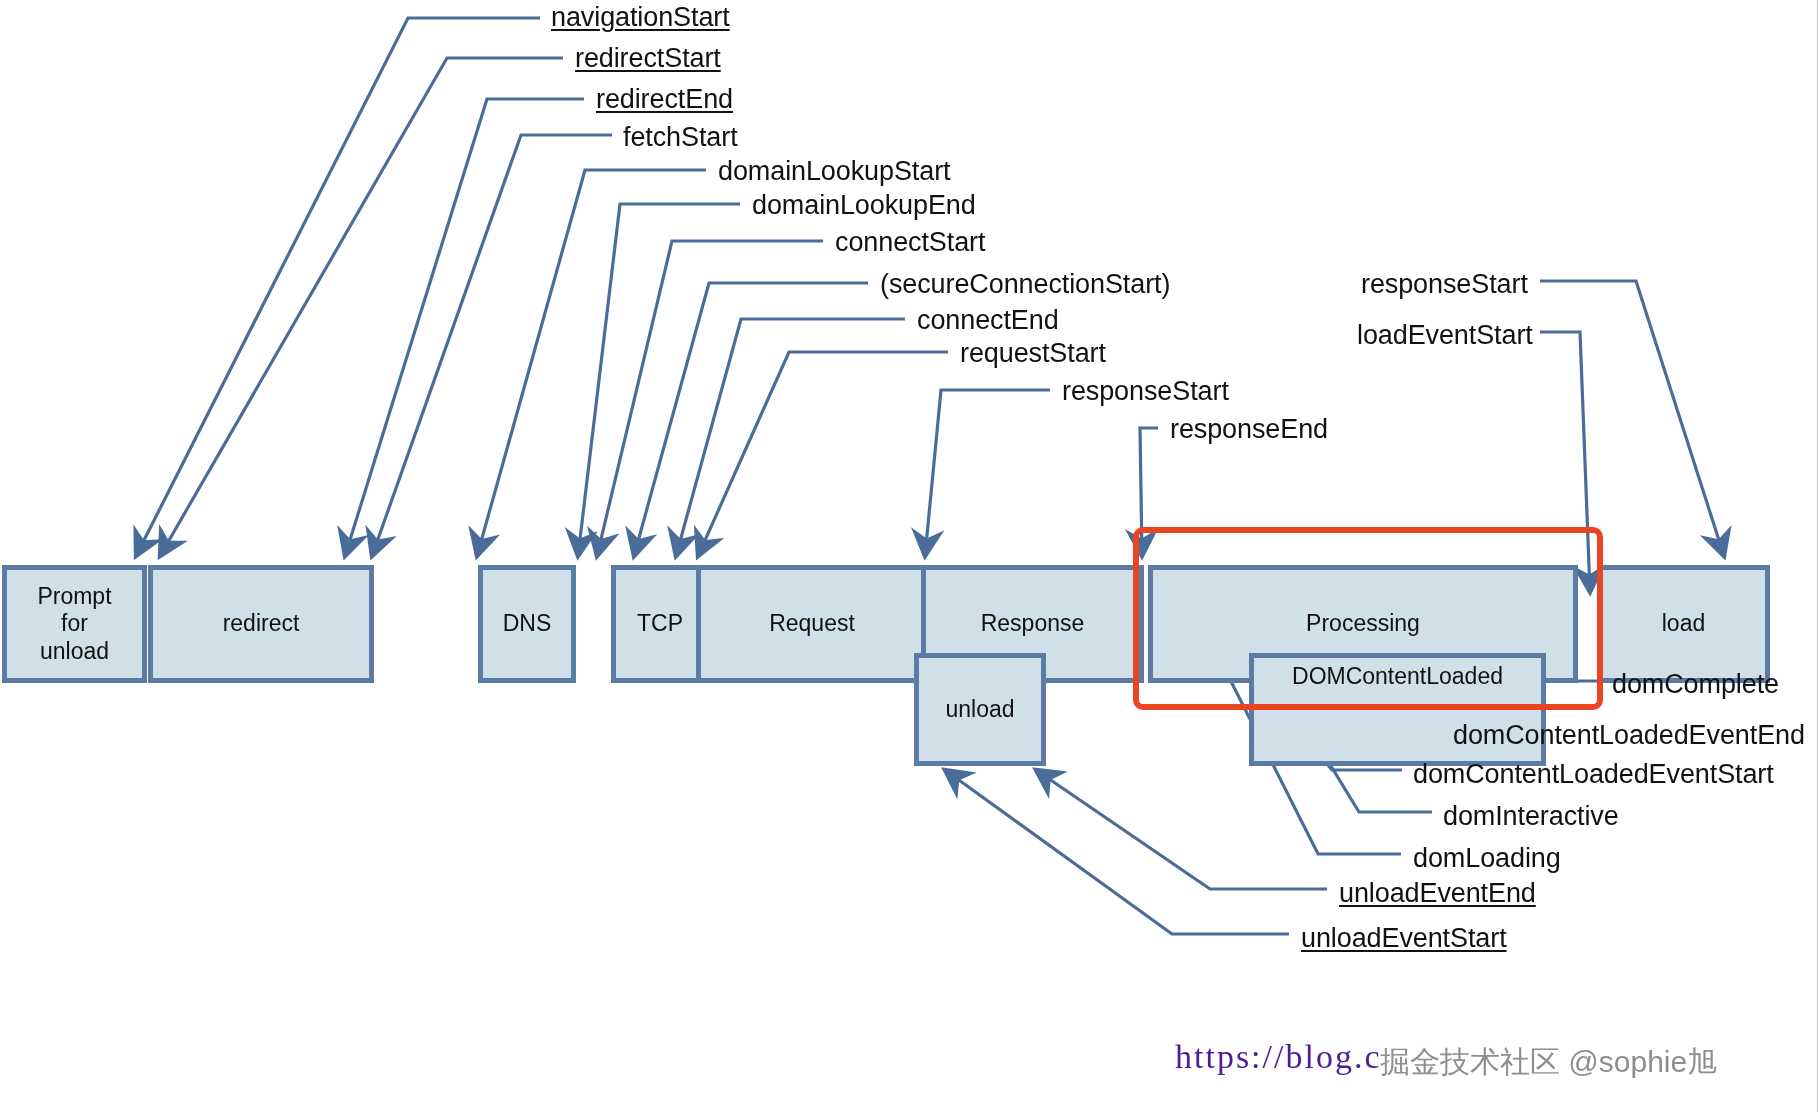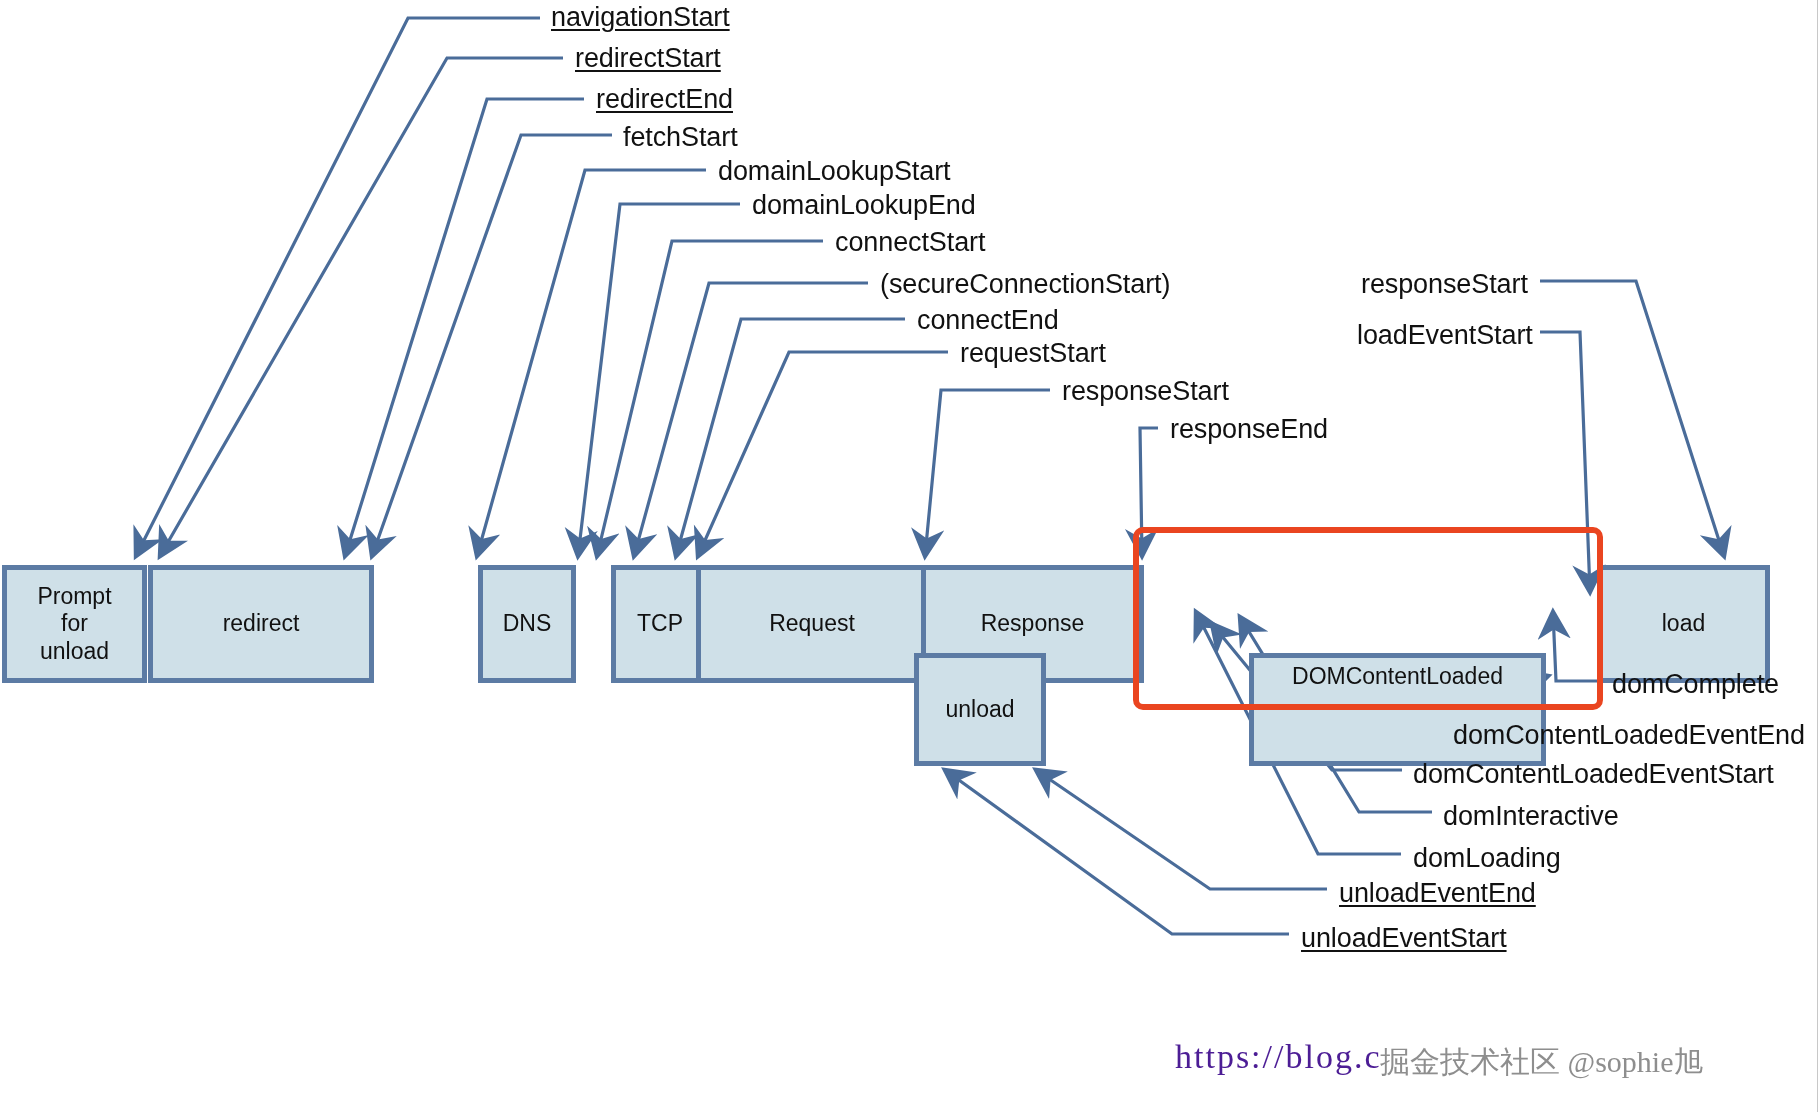--- a/index.html
+++ b/index.html
@@ -49,21 +49,21 @@
   .wm-url{
     position:absolute;
     font-family:"Liberation Serif","DejaVu Serif",serif;
     font-size:34px;
     color:#4c1d95;
     white-space:nowrap;
     letter-spacing:2px;
   }
   .wm-tag{
     position:absolute;
-    font-family:Liberation Serif, serif;
+    font-family:Liberation Sans, sans-serif;
     font-size:30px;
     color:#8e8e8e;
     white-space:nowrap;
   }
 </style>
 </head>
 <body>
 
 <div id="stage">
 
@@ -139,20 +139,23 @@
   </div>
 
   <div class="tbox" style="left:696px;top:565px;width:232px;height:118px;">
     <span>Request</span>
   </div>
 
   <div class="tbox" style="left:921px;top:565px;width:223px;height:118px;">
     <span>Response</span>
   </div>
 
+  <div class="tbox" style="left:1148px;top:565px;width:430px;height:118px;">
+    <span>Processing</span>
+  </div>
 
   <div class="tbox" style="left:1597px;top:565px;width:173px;height:118px;">
     <span>load</span>
   </div>
 
   <div class="tbox" style="left:914px;top:653px;width:132px;height:113px;align-items:center;">
     <span>unload</span>
   </div>
 
   <div class="tbox" style="left:1249px;top:653px;width:297px;height:113px;align-items:flex-start;padding-top:5px;">

